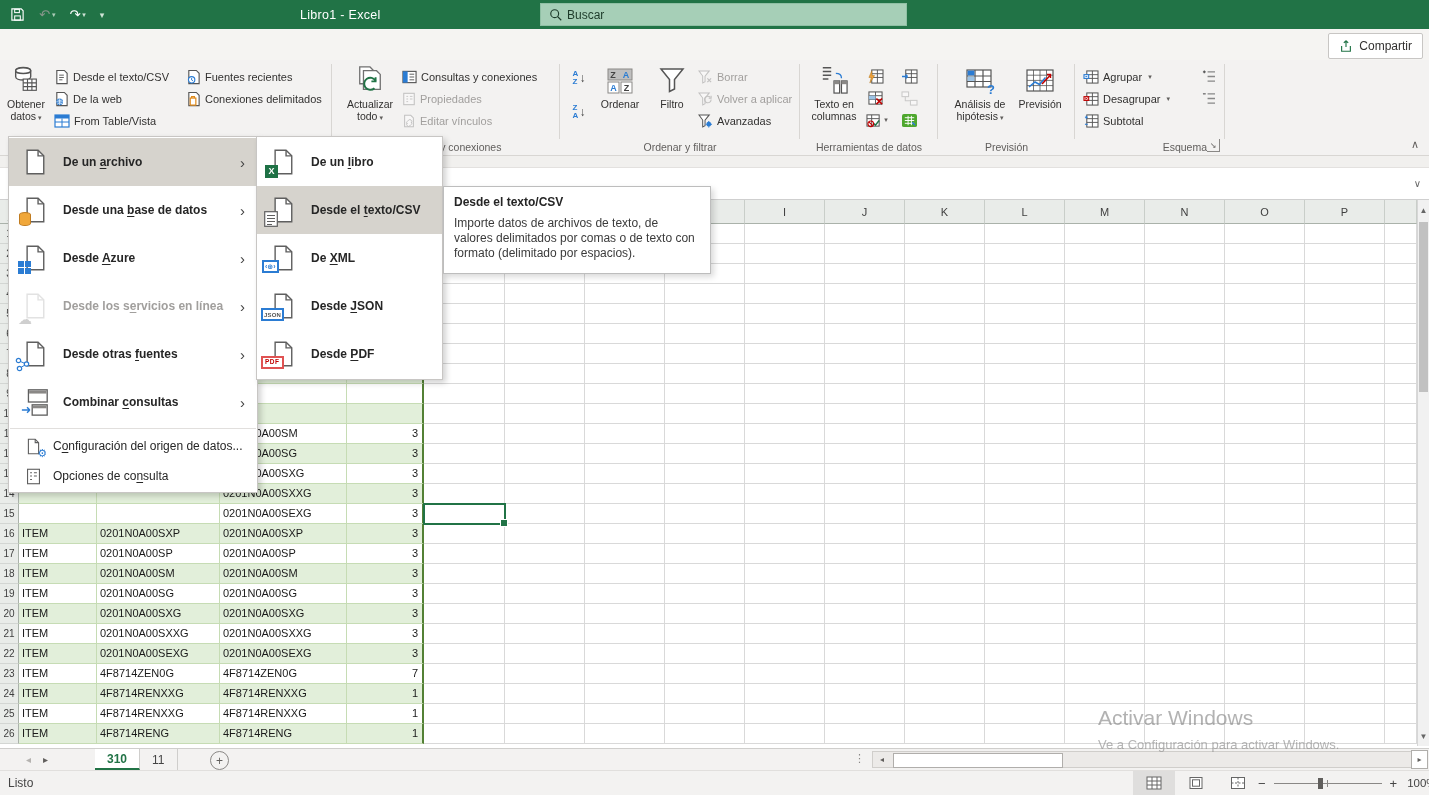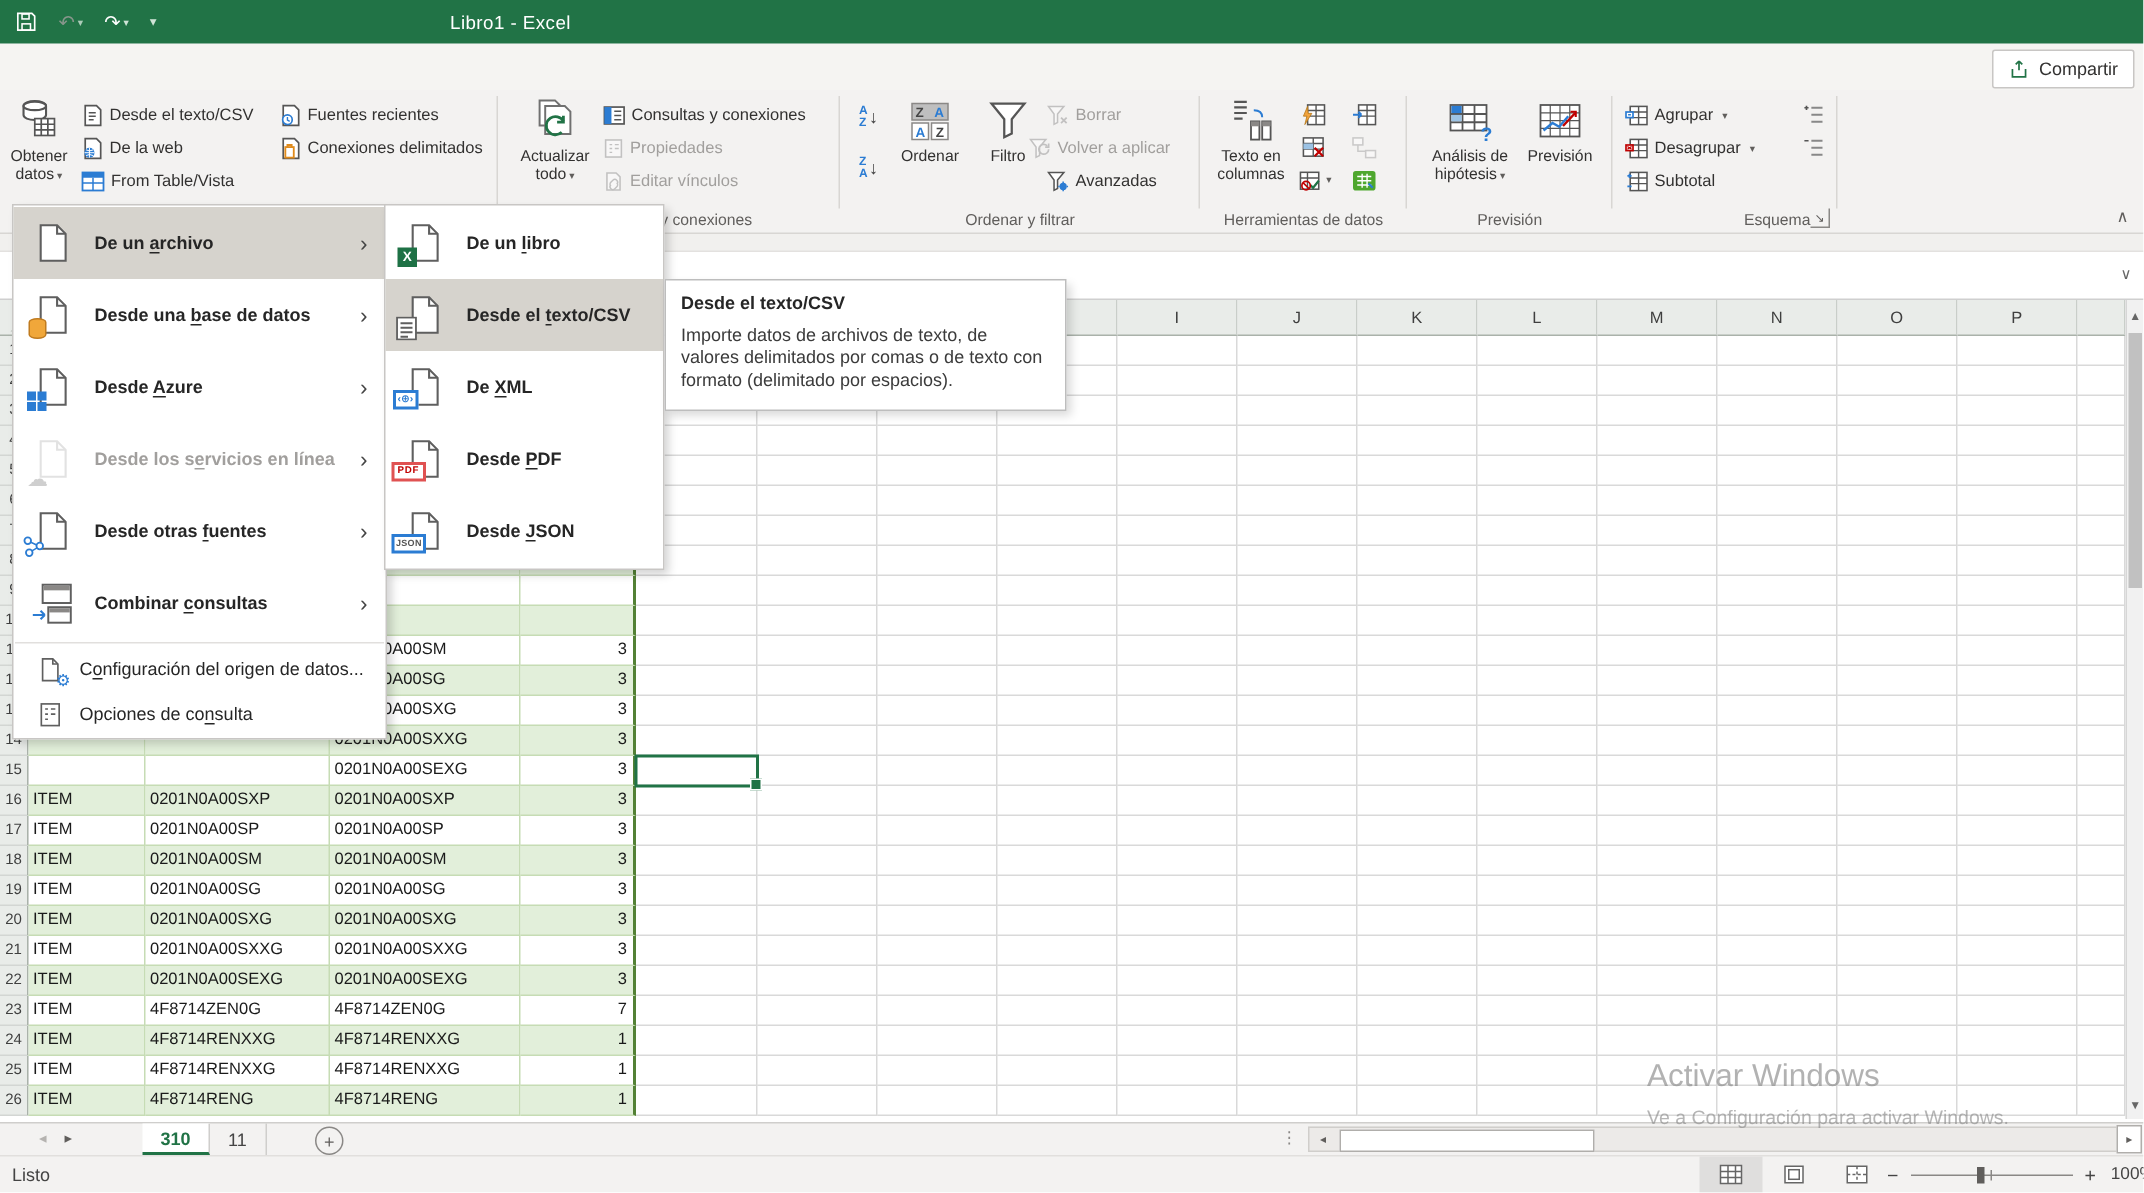--- a/index.html
+++ b/index.html
@@ -155,20 +155,27 @@
       </span>
     <span class="qbtn">
         <span>↷</span>
         <span class="qcaret">▾</span>
       </span>
     <span class="qbtn">
         <span class="qcaret" style="font-size:9px">▾</span>
       </span>
   </div>
   <div class="wintitle">Libro1 - Excel</div>
+  <div class="searchpill">
+    <svg width="14" height="14" viewBox="0 0 16 16" style="position:absolute;left:8px">
+        <circle cx="6.5" cy="6.5" r="4.5" fill="none" stroke="#1d3b2a" stroke-width="1.3"></circle>
+        <path d="M10 10l4 4" stroke="#1d3b2a" stroke-width="1.3"></path>
+      </svg>
+    <span class="stext">Buscar</span>
+  </div>
 </div>
 
 <div class="tabrow">
   <div class="sharebtn">
     <svg width="14" height="14" viewBox="0 0 16 16">
         <path d="M3 8v6h10V8" fill="none" stroke="#217346" stroke-width="1.3"></path>
         <path d="M8 2v7M8 2L5.5 4.5M8 2l2.5 2.5" stroke="#217346" stroke-width="1.3" fill="none"></path>
       </svg>
     <span>Compartir</span>
   </div>
@@ -307,21 +314,21 @@
       </span>
       <span>Filtro</span>
     </div>
     <div class="smallbtn dis" style="left:138px;top:6px">
       <svg class="ic" width="15" height="14" viewBox="0 0 16 15">
           <path d="M1 1h11l-4.5 5.5v6l-2.5 1.3V6.5z" fill="#fff" stroke="#888" stroke-width="1.1"></path>
           <path d="M10 9l4 4M14 9l-4 4" stroke="#888" stroke-width="1.3"></path>
         </svg>
       <span>Borrar</span>
     </div>
-    <div class="smallbtn dis" style="left:126px;top:28px">
+    <div class="smallbtn dis" style="left:138px;top:28px">
       <svg class="ic" width="15" height="14" viewBox="0 0 16 15">
           <path d="M1 1h11l-4.5 5.5v6l-2.5 1.3V6.5z" fill="#fff" stroke="#888" stroke-width="1.1"></path>
           <path d="M14 8a3.5 3.5 0 11-1-2.4" fill="none" stroke="#888" stroke-width="1.2"></path>
           <path d="M14 4v2.5h-2.5" fill="none" stroke="#888" stroke-width="1.2"></path>
         </svg>
       <span>Volver a aplicar</span>
     </div>
     <div class="smallbtn" style="left:138px;top:50px">
       <svg class="ic" width="15" height="14" viewBox="0 0 16 15">
           <path d="M1 1h11l-4.5 5.5v6l-2.5 1.3V6.5z" fill="#fff" stroke="#555" stroke-width="1.1"></path>
@@ -1228,33 +1235,33 @@
         <span class="bdg codebox">‹⊕›</span>
       </span>
       <span class="mlabel"><span>De </span><u>X</u><span>ML</span></span>
     </div>
     <div class="mitem">
       <span class="fico">
         <svg class="pgsvg" viewBox="0 0 32 32">
           <path d="M7 2.5h12.5L26 9v20.5H7z" fill="#fff" stroke="#5f5f5f" stroke-width="1.6"></path>
           <path d="M19.5 2.5V9H26" fill="none" stroke="#5f5f5f" stroke-width="1.6"></path>
         </svg>
-        <span class="bdg pdfbox">PDF</span>
-      </span>
-      <span class="mlabel"><span>Desde </span><u>P</u><span>DF</span></span>
+        <span class="bdg jsonbox">JSON</span>
+      </span>
+      <span class="mlabel"><span>Desde </span><u>J</u><span>SON</span></span>
     </div>
     <div class="mitem">
       <span class="fico">
         <svg class="pgsvg" viewBox="0 0 32 32">
           <path d="M7 2.5h12.5L26 9v20.5H7z" fill="#fff" stroke="#5f5f5f" stroke-width="1.6"></path>
           <path d="M19.5 2.5V9H26" fill="none" stroke="#5f5f5f" stroke-width="1.6"></path>
         </svg>
-        <span class="bdg jsonbox">JSON</span>
-      </span>
-      <span class="mlabel"><span>Desde </span><u>J</u><span>SON</span></span>
+        <span class="bdg pdfbox">PDF</span>
+      </span>
+      <span class="mlabel"><span>Desde </span><u>P</u><span>DF</span></span>
     </div>
   </div>
 
 <div class="tooltip">
   <div class="ttitle">Desde el texto/CSV</div>
   <div class="tbody">Importe datos de archivos de texto, de valores delimitados por comas o de texto con formato (delimitado por espacios).</div>
 </div>
 
 <div class="watermark">
   <div class="wm1">Activar Windows</div>

